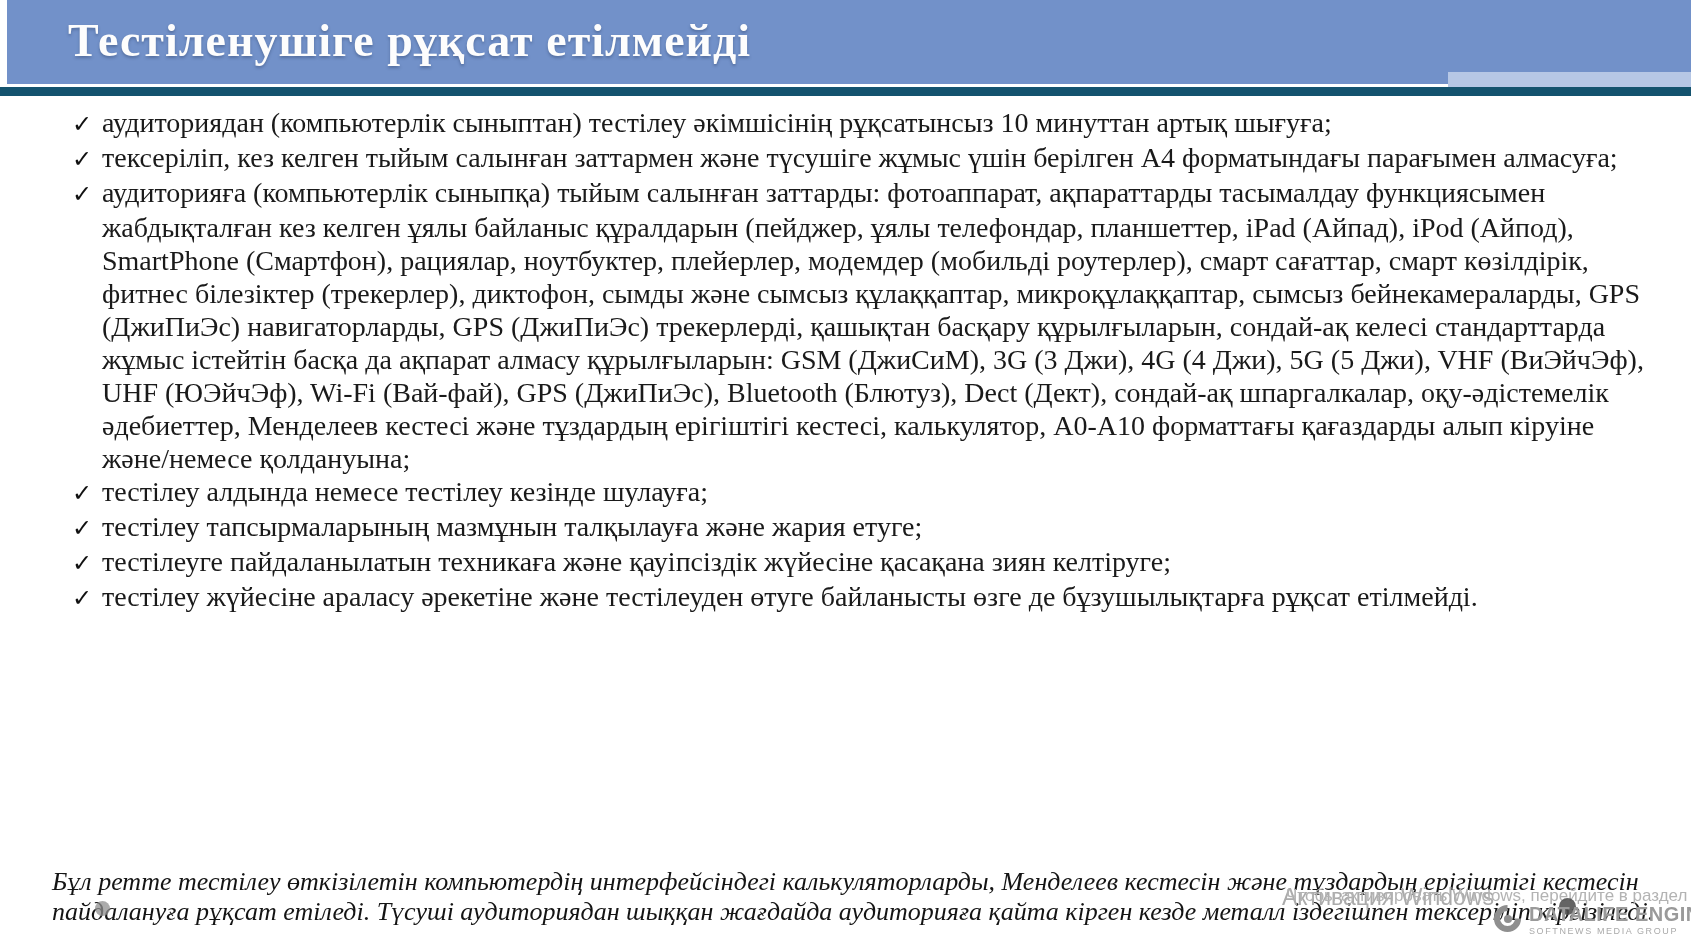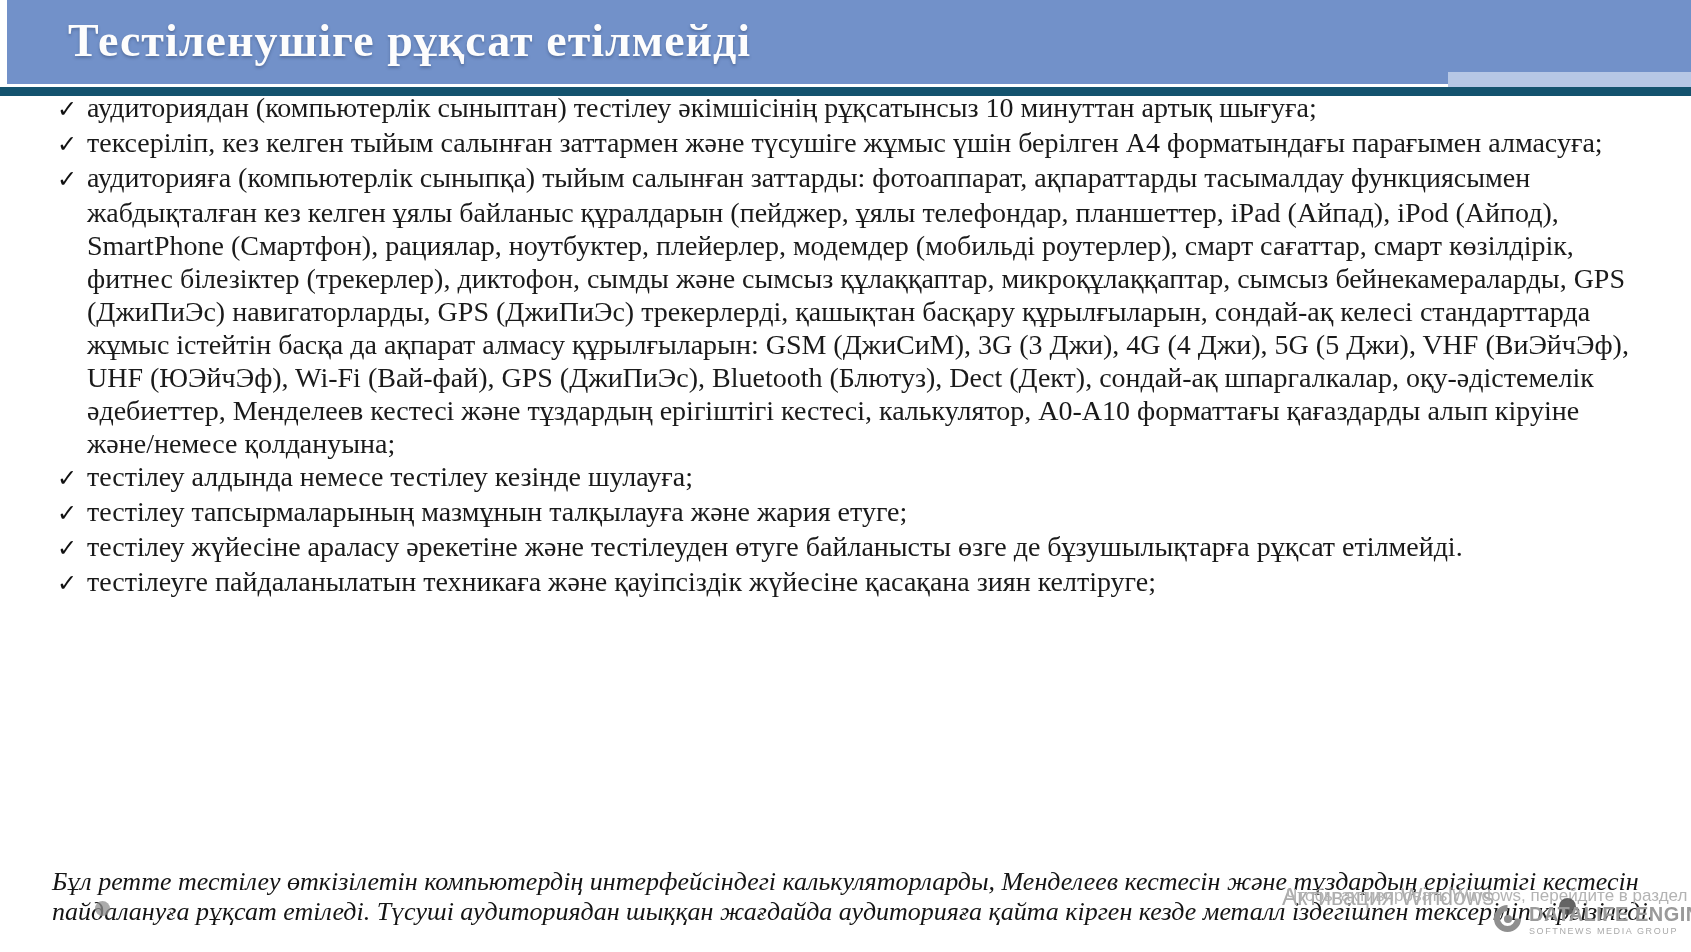--- a/index.html
+++ b/index.html
@@ -23,21 +23,21 @@
   }
   .slide-title{
     position:absolute;top:10px;left:64px;margin:4px;
     font-size:46px;font-weight:bold;color:#fdfdfd;letter-spacing:1px;
     text-shadow:0 2px 3px rgba(30,45,80,.35);
     white-space:nowrap;
   }
   
   .rules-list{
     position:absolute;top:91px;left:57px;width:1585px;
-    margin:0;padding:0;list-style:none;
+    margin:15px;padding:0;list-style:none;
     font-size:28px;line-height:33px;color:var(--c-text,#1a1a1a);
   }
   .rules-list li{padding-left:30px;text-indent:-30px;}
   .rules-list .check{
     display:inline-block;width:18px;margin-right:12px;text-indent:0;
     font-family:"DejaVu Sans",sans-serif;font-size:24px;color:#111;
   }
   
   .slide-footer{
     position:absolute;top:867px;left:52px;width:1620px;
@@ -79,22 +79,22 @@
 <div class="header-accent"></div>
 <div class="divider-line"></div>
 <h1 class="slide-title">Тестіленушіге рұқсат етілмейді</h1>
 
 <ul class="rules-list">
     <li><span class="check">✓</span><span>аудиториядан (компьютерлік сыныптан) тестілеу әкімшісінің рұқсатынсыз 10 минуттан артық шығуға;</span></li>
     <li><span class="check">✓</span><span>тексеріліп, кез келген тыйым салынған заттармен және түсушіге жұмыс үшін берілген А4 форматындағы парағымен алмасуға;</span></li>
     <li><span class="check">✓</span><span>аудиторияға (компьютерлік сыныпқа) тыйым салынған заттарды: фотоаппарат, ақпараттарды тасымалдау функциясымен жабдықталған кез келген ұялы байланыс құралдарын (пейджер, ұялы телефондар, планшеттер, iPad (Айпад), iPod (Айпод), SmartPhone (Смартфон), рациялар, ноутбуктер, плейерлер, модемдер (мобильді роутерлер), смарт сағаттар, смарт көзілдірік, фитнес білезіктер (трекерлер), диктофон, сымды және сымсыз құлаққаптар, микроқұлаққаптар, сымсыз бейнекамераларды, GPS (ДжиПиЭс) навигаторларды, GPS (ДжиПиЭс) трекерлерді, қашықтан басқару құрылғыларын, сондай-ақ келесі стандарттарда жұмыс істейтін басқа да ақпарат алмасу құрылғыларын: GSM (ДжиСиМ), 3G (3 Джи), 4G (4 Джи), 5G (5 Джи), VHF (ВиЭйчЭф), UHF (ЮЭйчЭф), Wi-Fi (Вай-фай), GPS (ДжиПиЭс), Bluetooth (Блютуз), Dect (Дект), сондай-ақ шпаргалкалар, оқу-әдістемелік әдебиеттер, Менделеев кестесі және тұздардың ерігіштігі кестесі, калькулятор, А0-А10 форматтағы қағаздарды алып кіруіне және/немесе қолдануына;</span></li>
     <li><span class="check">✓</span><span>тестілеу алдында немесе тестілеу кезінде шулауға;</span></li>
     <li><span class="check">✓</span><span>тестілеу тапсырмаларының мазмұнын талқылауға және жария етуге;</span></li>
+    <li><span class="check">✓</span><span>тестілеуге пайдаланылатын техникаға және қауіпсіздік жүйесіне қасақана зиян келтіруге;</span></li>
     <li><span class="check">✓</span><span>тестілеу жүйесіне араласу әрекетіне және тестілеуден өтуге байланысты өзге де бұзушылықтарға рұқсат етілмейді.</span></li>
-    <li><span class="check">✓</span><span>тестілеуге пайдаланылатын техникаға және қауіпсіздік жүйесіне қасақана зиян келтіруге;</span></li>
   </ul>
 
 <div class="slide-footer">
   <div class="footer-line">Бұл ретте тестілеу өткізілетін компьютердің интерфейсіндегі калькуляторларды, Менделеев кестесін және тұздардың ерігіштігі кестесін</div>
   <div class="footer-line">пайдалануға рұқсат етіледі. Түсуші аудиториядан шыққан жағдайда аудиторияға қайта кірген кезде металл іздегішпен тексеріліп кіргізіледі.</div>
 </div>
 
 <div class="wm-title">Активация Windows</div>
 <div class="wm-subtitle">Чтобы активировать Windows, перейдите в раздел "Параме</div>
 

